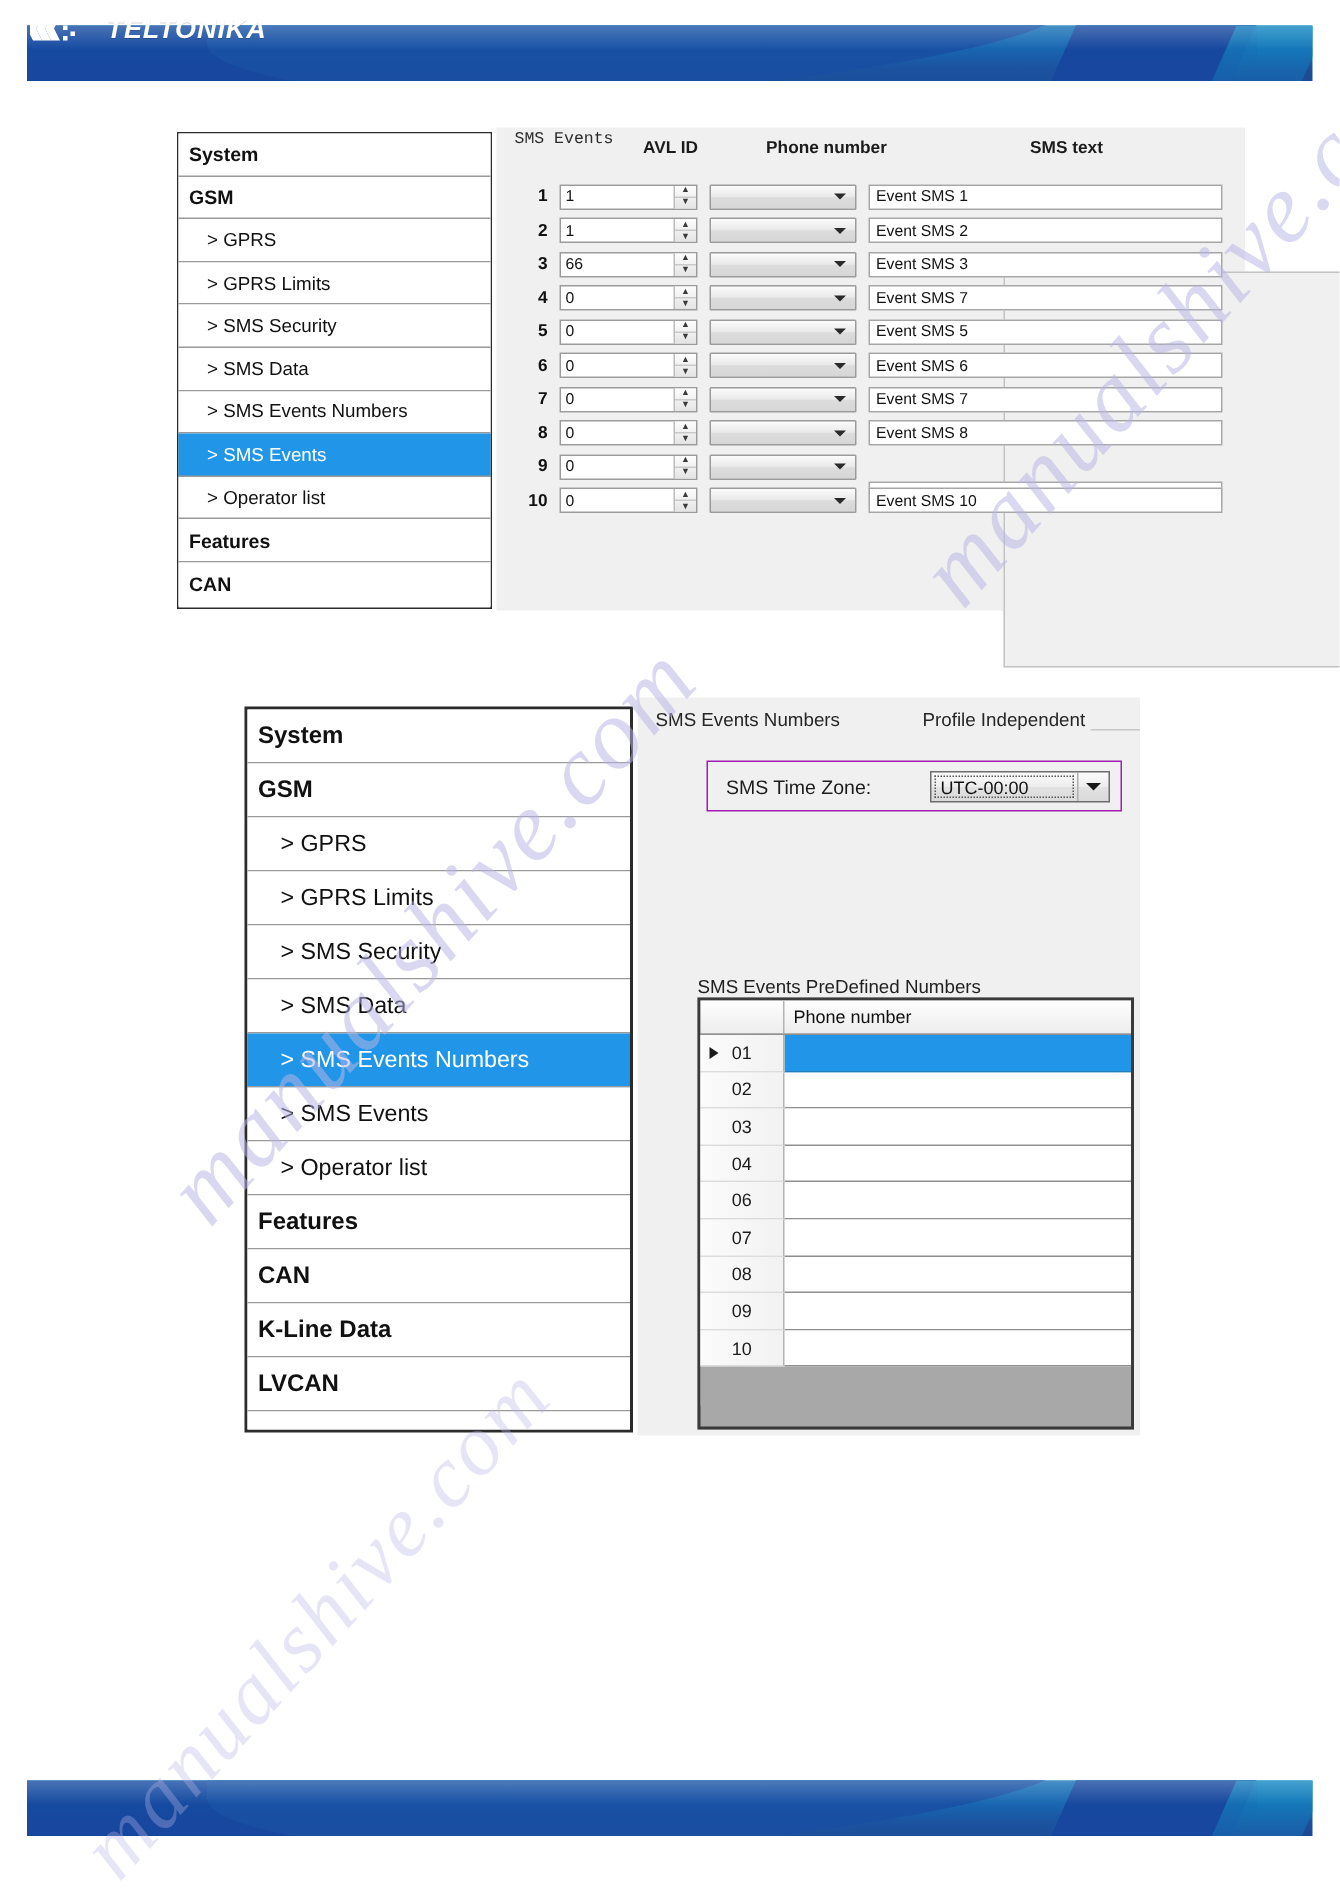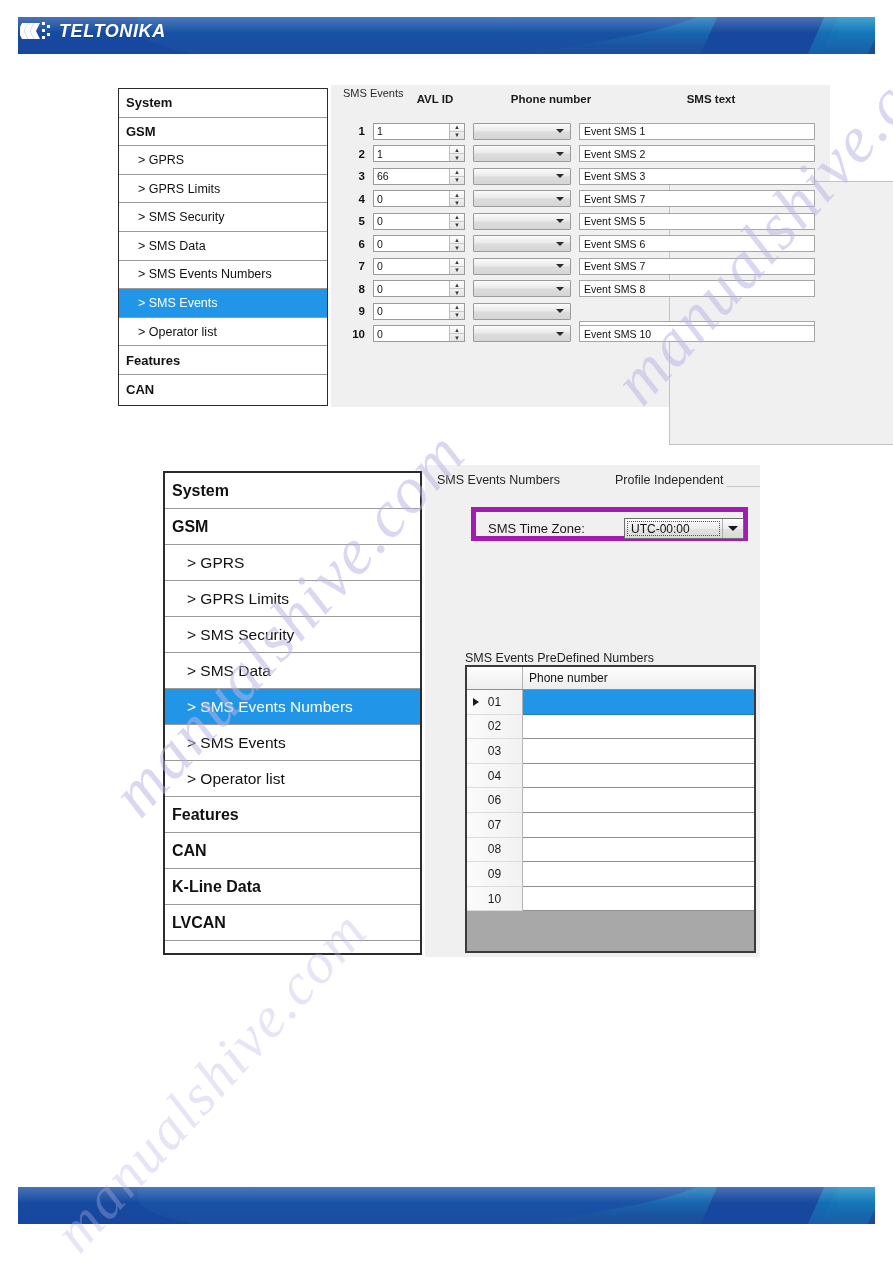--- a/index.html
+++ b/index.html
@@ -74,24 +74,24 @@
     position: absolute;
     left: 0; right: 0; top: 0;
     height: 16px;
     background: linear-gradient(to bottom, rgba(255,255,255,.22), rgba(255,255,255,0));
   }
 
   
   .logo {
     position: absolute;
     left: 20px;
-    top: 20px;
+    top: 8px;
     display: flex;
     align-items: center;
-    gap: 3px;
+    gap: 15px;
     z-index: 5;
   }
   .logo-mark { width: 36px; height: 22px; display: block; }
   .logo-text {
     color: #ffffff;
     font-size: 18px;
     font-weight: bold;
     font-style: italic;
     letter-spacing: .6px;
     font-family: "Liberation Sans", sans-serif;
@@ -300,21 +300,21 @@
     position: absolute;
     left: 302px;
     top: 21px;
     right: 0px;
     height: 1px;
     background: #c8c8c8;
   }
 
   #tz-group {
     left: 46px; top: 42px; width: 277px; height: 34px;
-    border: 5px solid #a21caf;
+    border: 1px solid #a21caf;
   }
   #tz-label {
     position: absolute;
     left: 12px; top: 9px;
     font-size: 13px;
     color: #1b1b1b;
   }
   #tz-combo {
     position: absolute;
     left: 148px; top: 6px;
@@ -468,23 +468,23 @@
       <rect x="22" y="9" width="3" height="3"></rect>
       <rect x="27" y="13" width="3" height="3"></rect>
       <rect x="22" y="16" width="3" height="3"></rect>
     </g>
   </svg>
   <span class="logo-text">TELTONIKA</span>
 </div>
 
 <div id="fig1-body">
   <div class="groupbox" id="sms-events-box"></div>
-  <div class="groupbox-label" style="left:8px; top:2px;">SMS Events</div>
-
-  <div class="ev-head" style="left:44px; width:120px;">AVL ID</div>
+  <div class="groupbox-label" style="left:8px; top:2px;font-family:Liberation Mono, monospace;">SMS Events</div>
+
+  <div class="ev-head" style="left:56px; width:120px;">AVL ID</div>
   <div class="ev-head" style="left:158px; width:124px;">Phone number</div>
   <div class="ev-head" style="left:280px; width:200px;">SMS text</div>
 
   <div id="fig1-rows">
       <div class="ev-row" style="top: 35px;">
         <div class="ev-idx">1</div>
         <div class="spin">
           <span>1</span>
           <div class="spin-btns">
             <span>▲</span>

